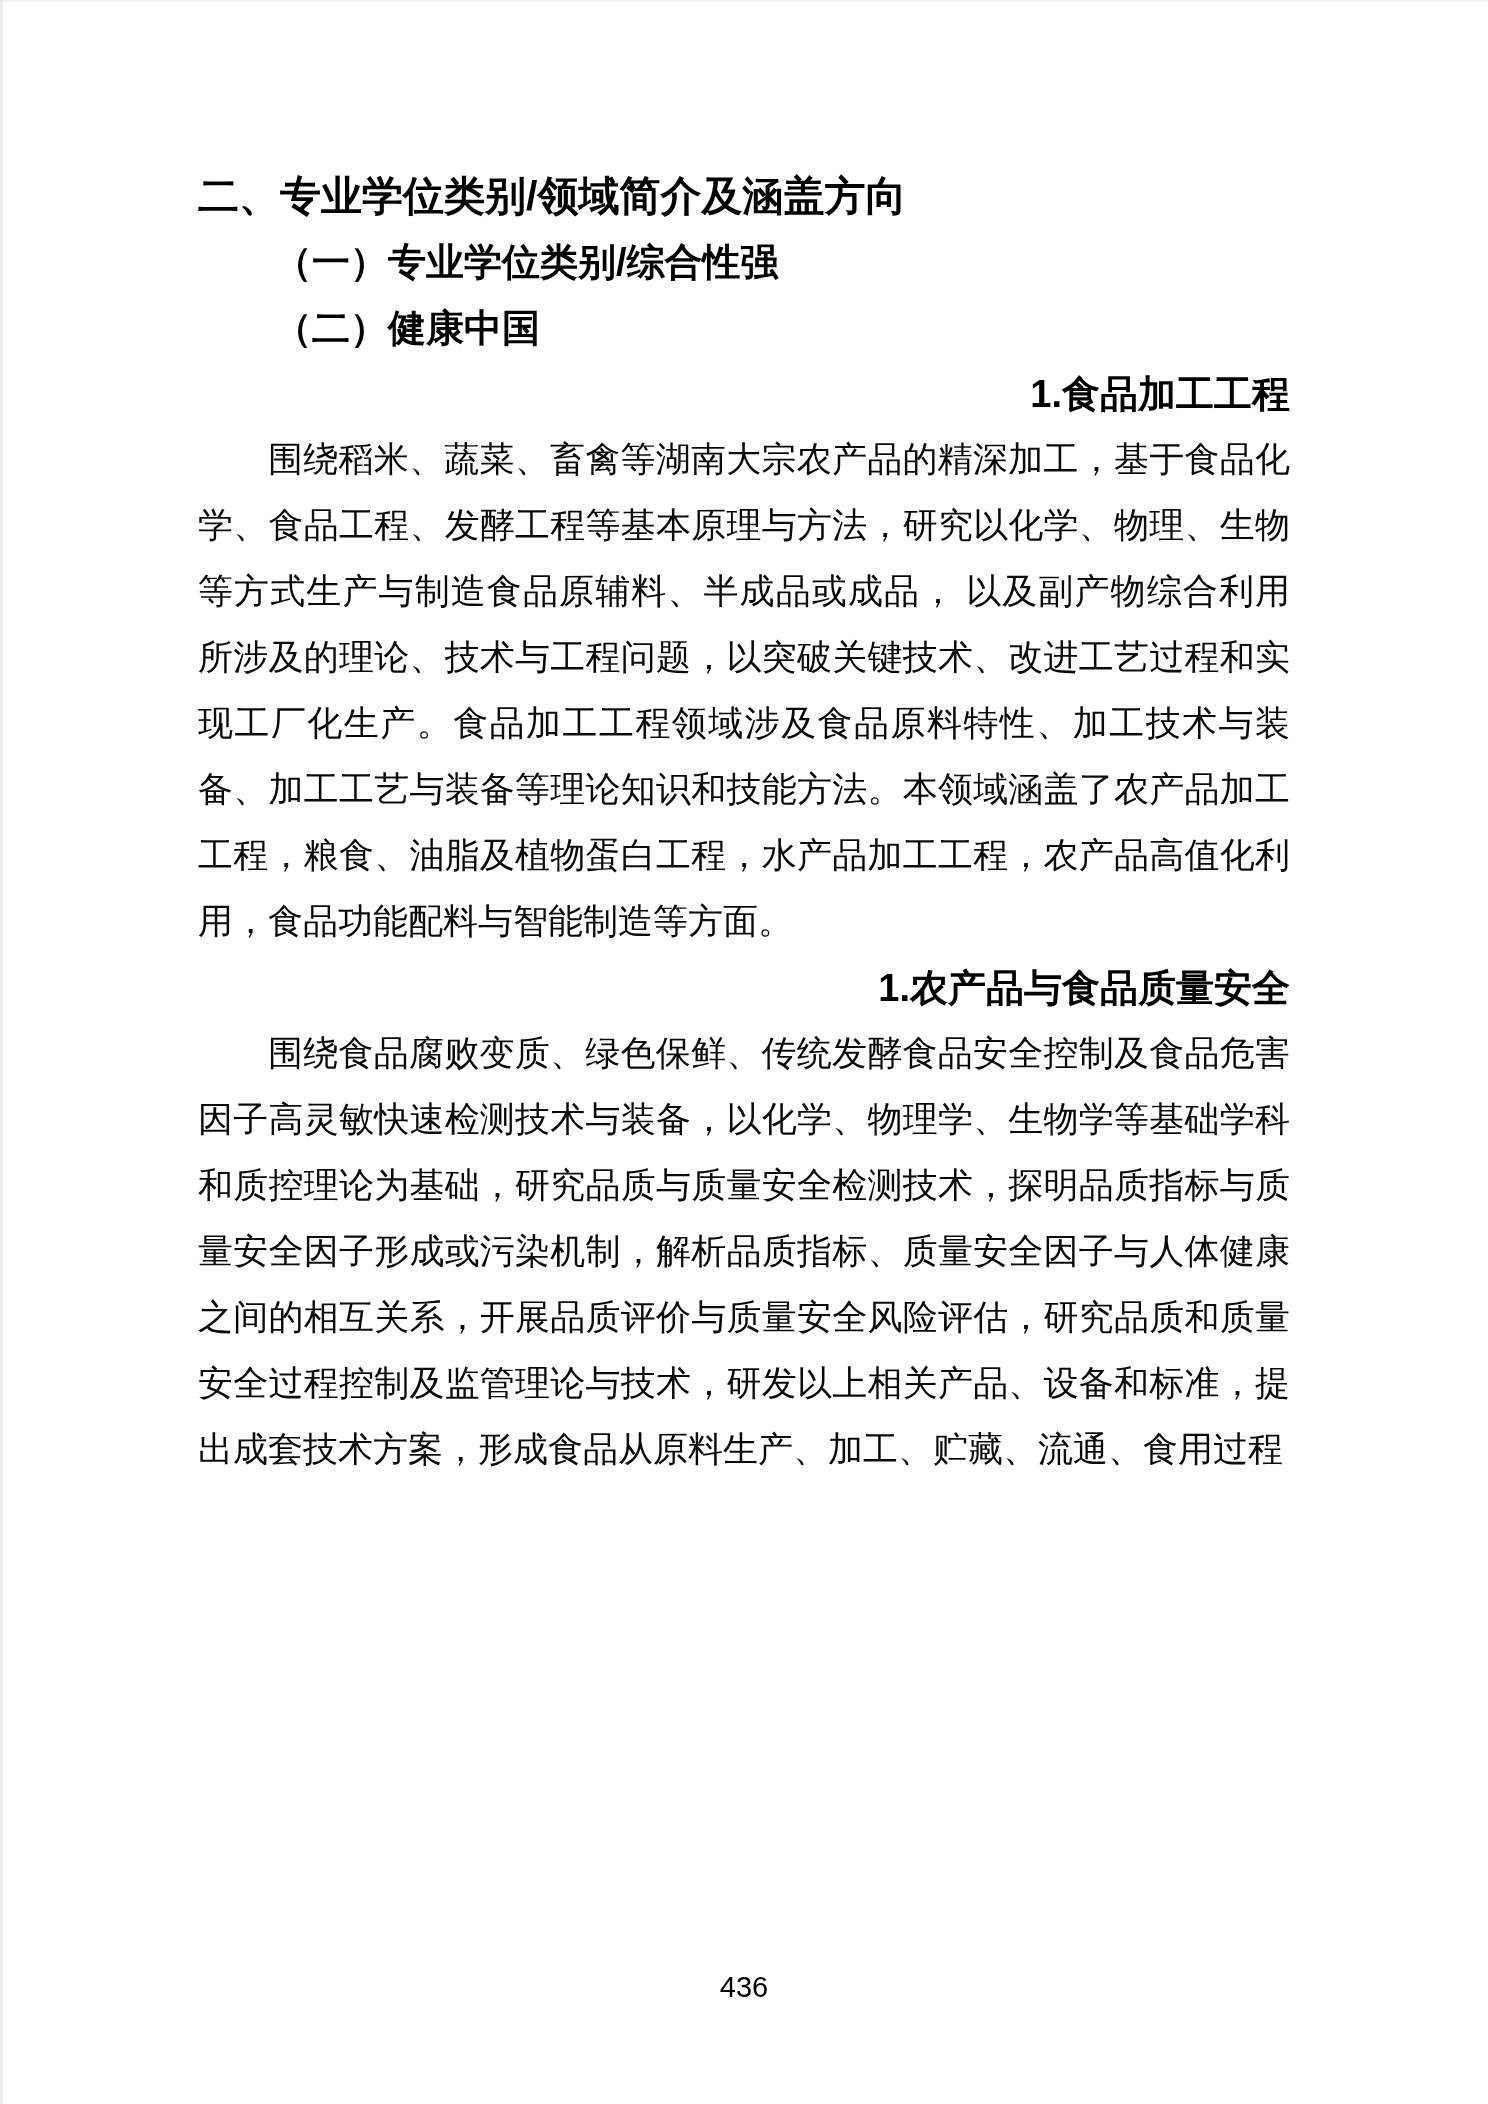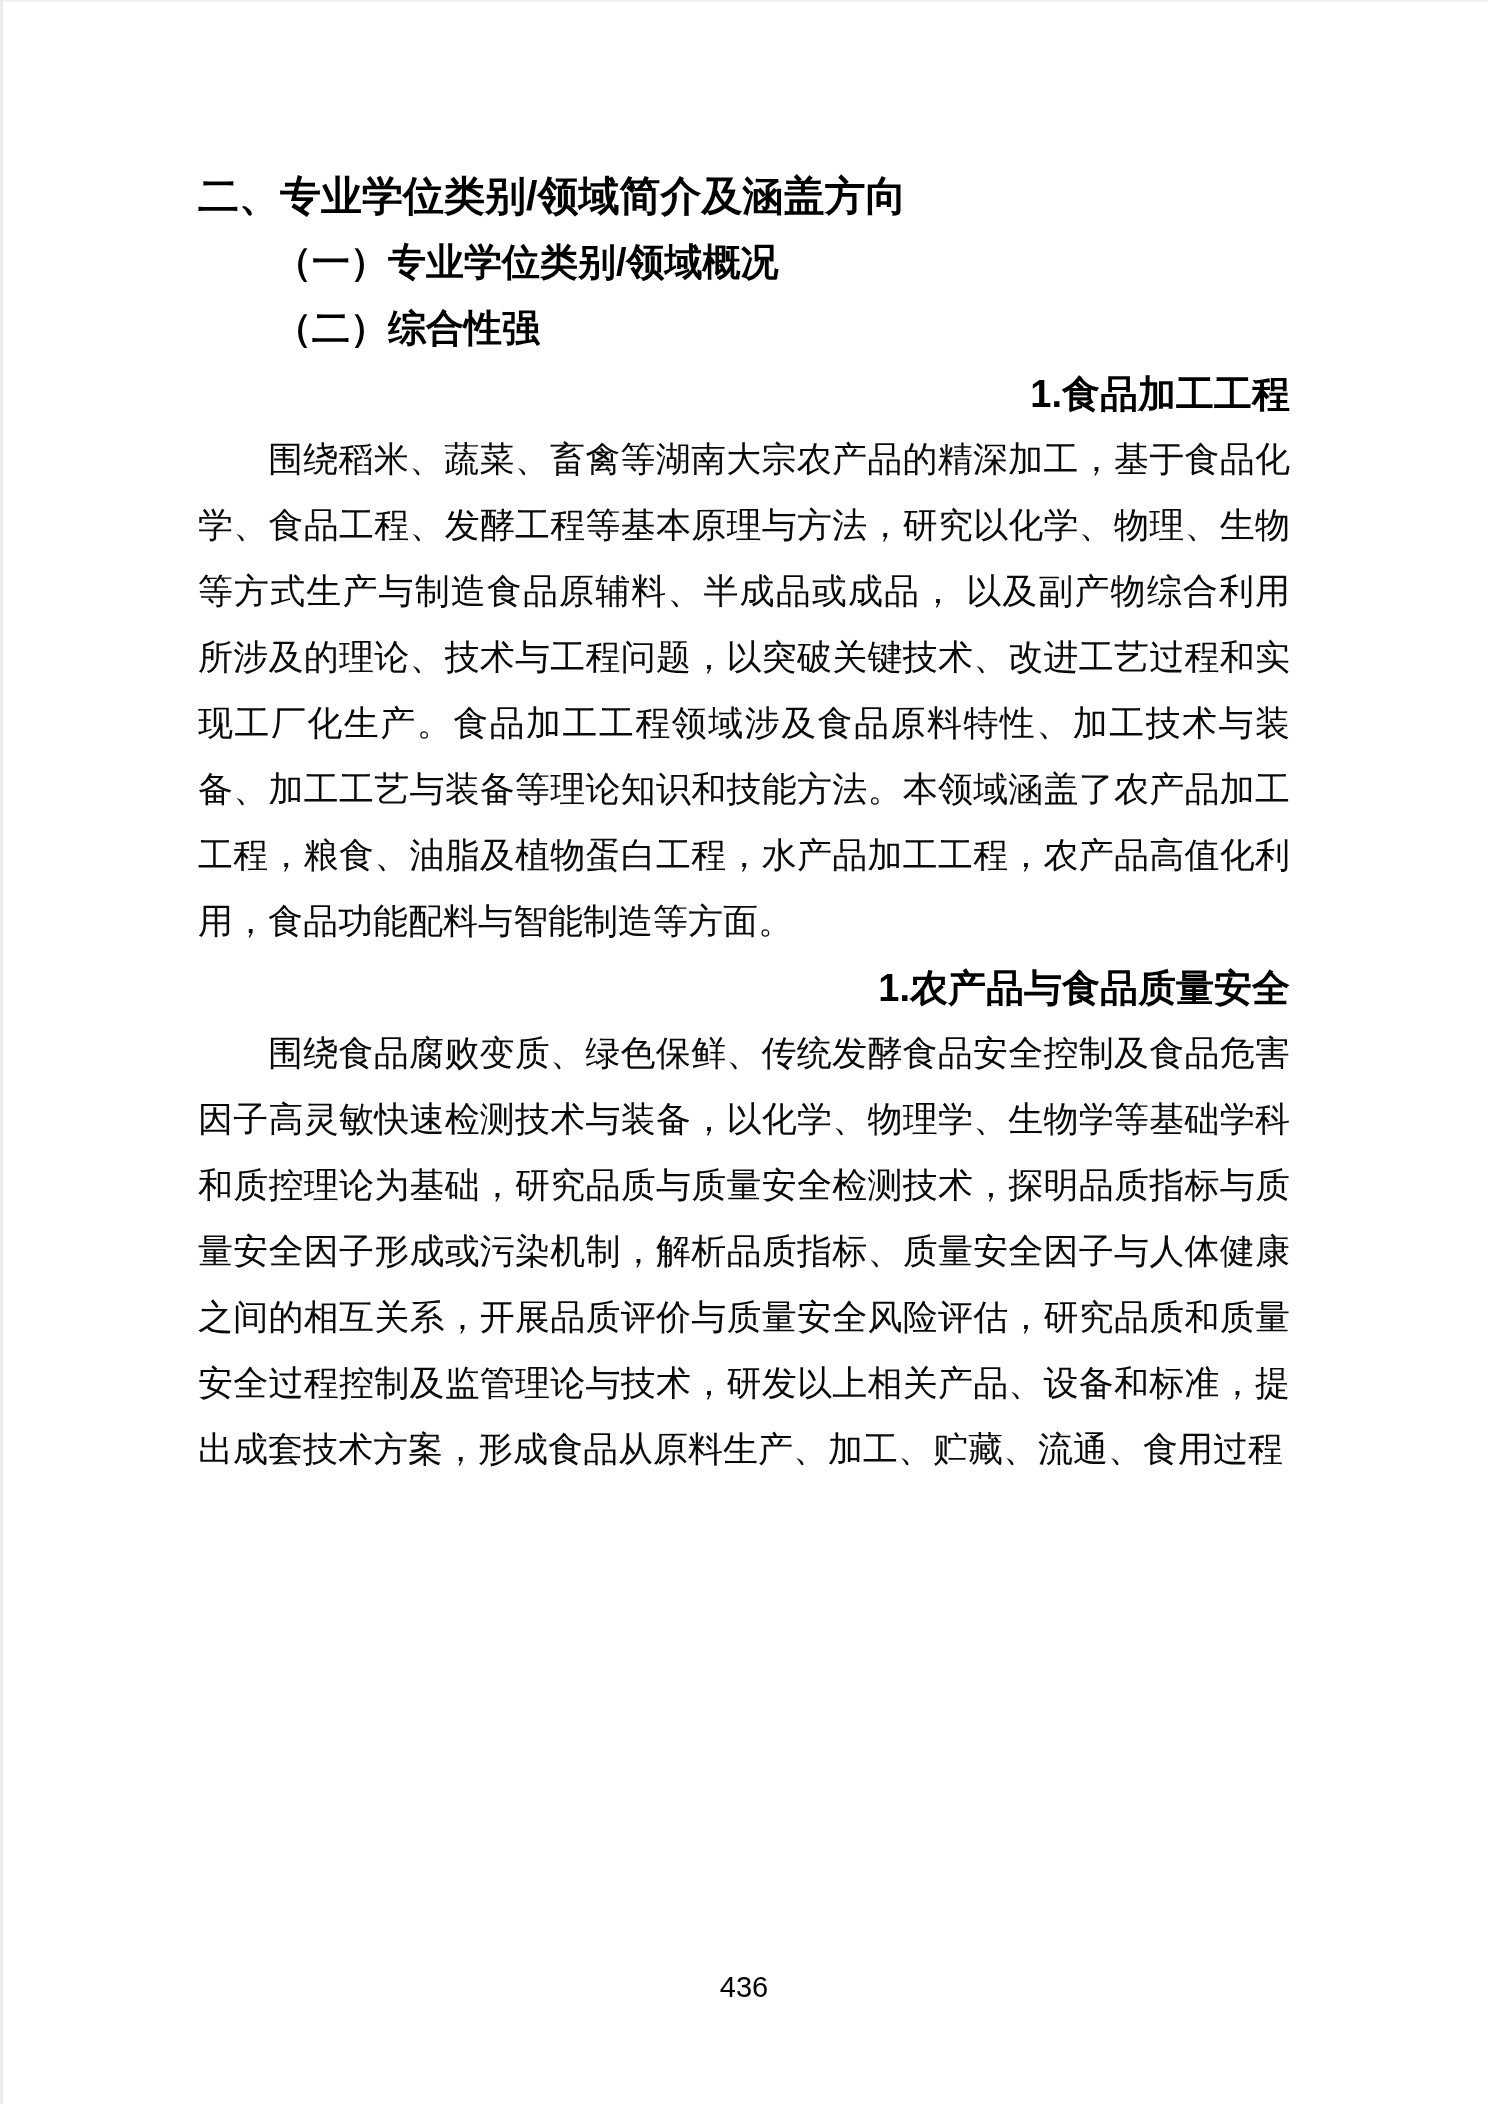--- a/index.html
+++ b/index.html
@@ -68,24 +68,24 @@
     color: #000000;
   }
 </style>
 </head>
 <body>
 
 <div class="page">
 
   <h1 class="doc-title">二、专业学位类别/领域简介及涵盖方向</h1>
 
-  <h2 class="sec-heading">（一）专业学位类别/领域概况</h2>
+  <h2 class="sec-heading">（一）专业学位类别/综合性强</h2>
 
 
-  <h2 class="sec-heading">（二）综合性强</h2>
+  <h2 class="sec-heading">（二）健康中国</h2>
 
   <h3 class="sub-heading">1.食品加工工程</h3>
 
   <p class="body-para">围绕稻米、蔬菜、畜禽等湖南大宗农产品的精深加工，基于食品化学、食品工程、发酵工程等基本原理与方法，研究以化学、物理、生物等方式生产与制造食品原辅料、半成品或成品， 以及副产物综合利用所涉及的理论、技术与工程问题，以突破关键技术、改进工艺过程和实现工厂化生产。食品加工工程领域涉及食品原料特性、加工技术与装备、加工工艺与装备等理论知识和技能方法。本领域涵盖了农产品加工工程，粮食、油脂及植物蛋白工程，水产品加工工程，农产品高值化利用，食品功能配料与智能制造等方面。</p>
 
   <h3 class="sub-heading">1.农产品与食品质量安全</h3>
 
   <p class="body-para">围绕食品腐败变质、绿色保鲜、传统发酵食品安全控制及食品危害因子高灵敏快速检测技术与装备，以化学、物理学、生物学等基础学科和质控理论为基础，研究品质与质量安全检测技术，探明品质指标与质量安全因子形成或污染机制，解析品质指标、质量安全因子与人体健康之间的相互关系，开展品质评价与质量安全风险评估，研究品质和质量安全过程控制及监管理论与技术，研发以上相关产品、设备和标准，提出成套技术方案，形成食品从原料生产、加工、贮藏、流通、食用过程</p>
 
   <div class="page-number">436</div>

